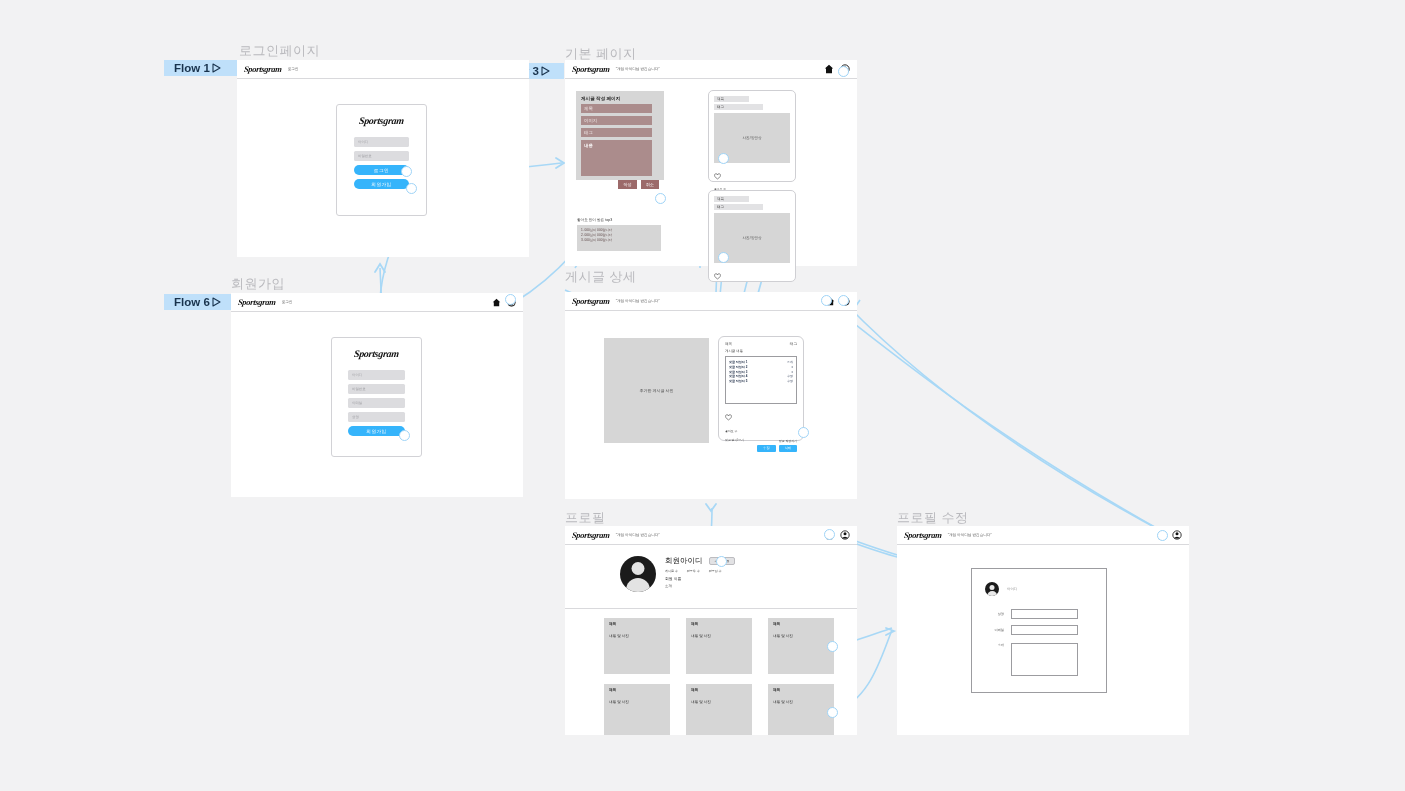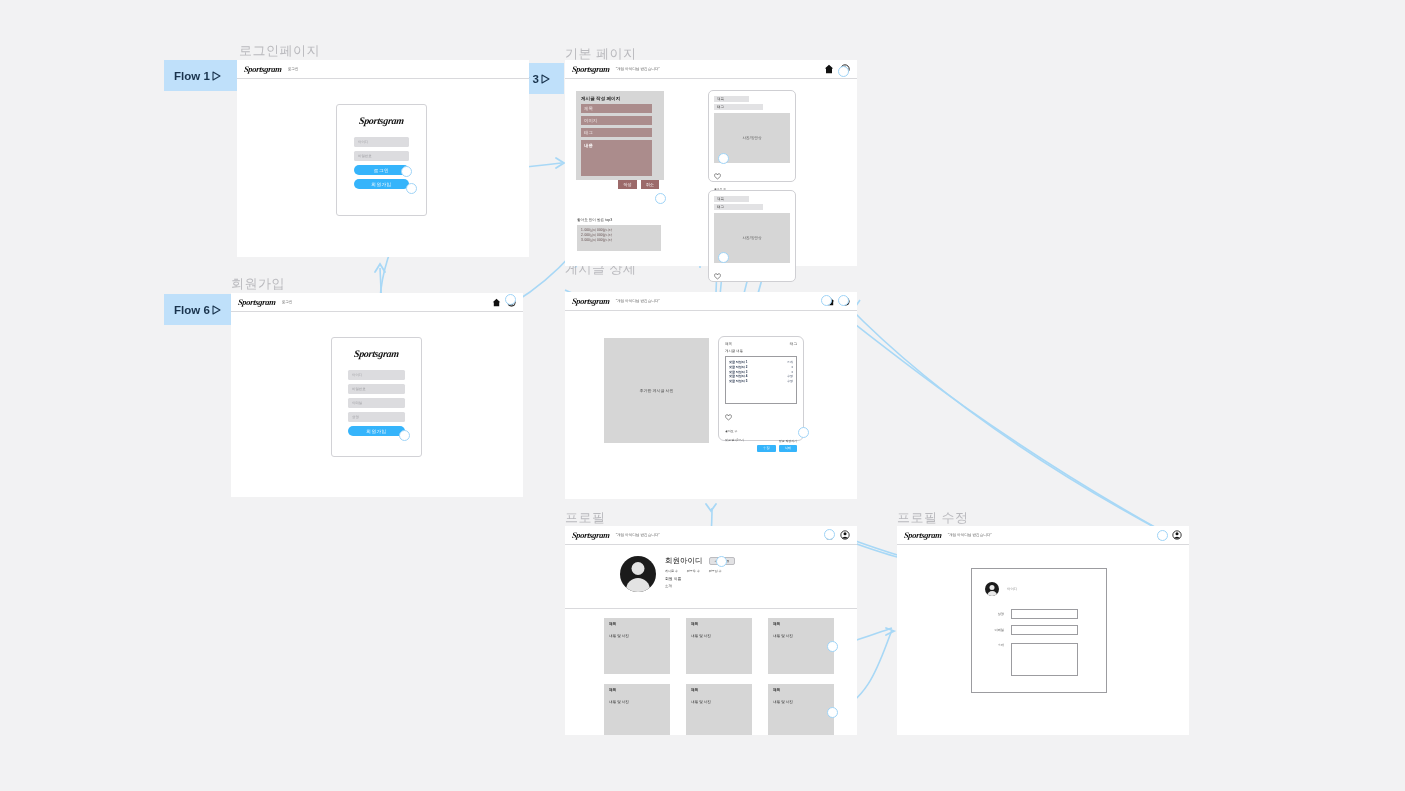--- a/index.html
+++ b/index.html
@@ -15,21 +15,21 @@
   .sec-title{
     position:absolute;color:#b9b9bd;font-size:13px;letter-spacing:.5px;
     white-space:nowrap;user-select:none;
   }
 
   
   .flow-badge{
     position:absolute;background:#bfe0fa;color:#19334d;
     font-size:11.5px;font-weight:bold;
     display:flex;align-items:center;gap:2px;
-    padding:4px 9px 4px 10px;height:31px;box-sizing:border-box;
+    padding:4px 9px 4px 10px;height:16px;box-sizing:border-box;
   }
   .flow-badge svg{display:block;}
 
   
   .frame{position:absolute;background:#fff;box-sizing:border-box;}
   .navbar{
     position:absolute;left:0;right:0;top:0;height:19px;
     border-bottom:1px solid #d9d9dc;background:#fff;
     display:flex;align-items:center;padding:0 7px;box-sizing:border-box;
   }
@@ -209,21 +209,21 @@
       <path d="M706,483 l5,7 l5,-7"></path>
       <path d="M663,146 l-7,4 l7,5"></path>
     </g>
     <circle cx="738" cy="459" r="3.4" fill="#a8d8f6"></circle>
     <circle cx="519" cy="66" r="4.6" fill="#ffffff" stroke="#a8d8f6" stroke-width="1.6"></circle>
   </svg>
 
   <div class="sec-title" style="left:239px;top:42px;">로그인페이지</div>
   <div class="sec-title" style="left:231px;top:275px;">회원가입</div>
   <div class="sec-title" style="left:565px;top:45px;">기본 페이지</div>
-  <div class="sec-title" style="left:565px;top:260px;">게시글 상세</div>
+  <div class="sec-title" style="left:565px;top:268px;">게시글 상세</div>
   <div class="sec-title" style="left:565px;top:509px;">프로필</div>
   <div class="sec-title" style="left:897px;top:509px;">프로필 수정</div>
 
   <div class="flow-badge" style="left:164px;top:60px;width:75px;">
     <span>Flow 1</span>
     <span>
       <svg width="9" height="10" viewBox="0 0 9 10">
           <path d="M1,1 L8,5 L1,9 Z" fill="none" stroke="#19334d" stroke-width="1.1" stroke-linejoin="round"></path>
         </svg>
     </span>

